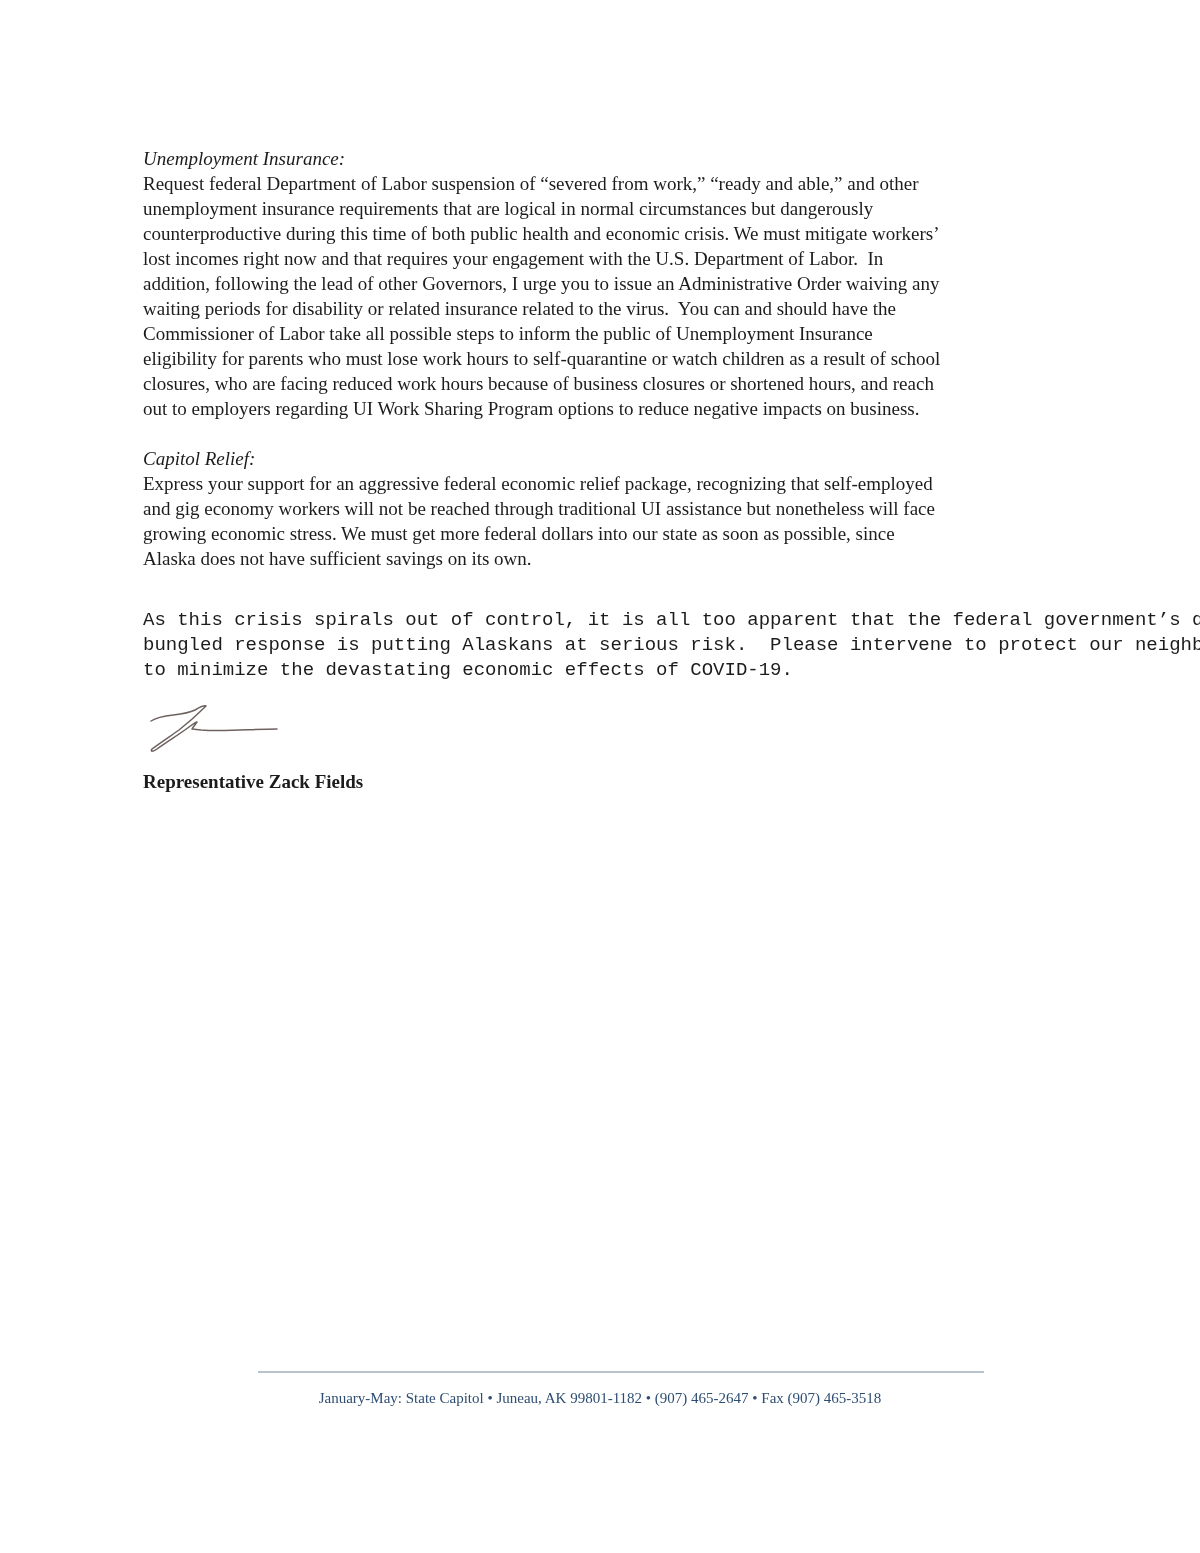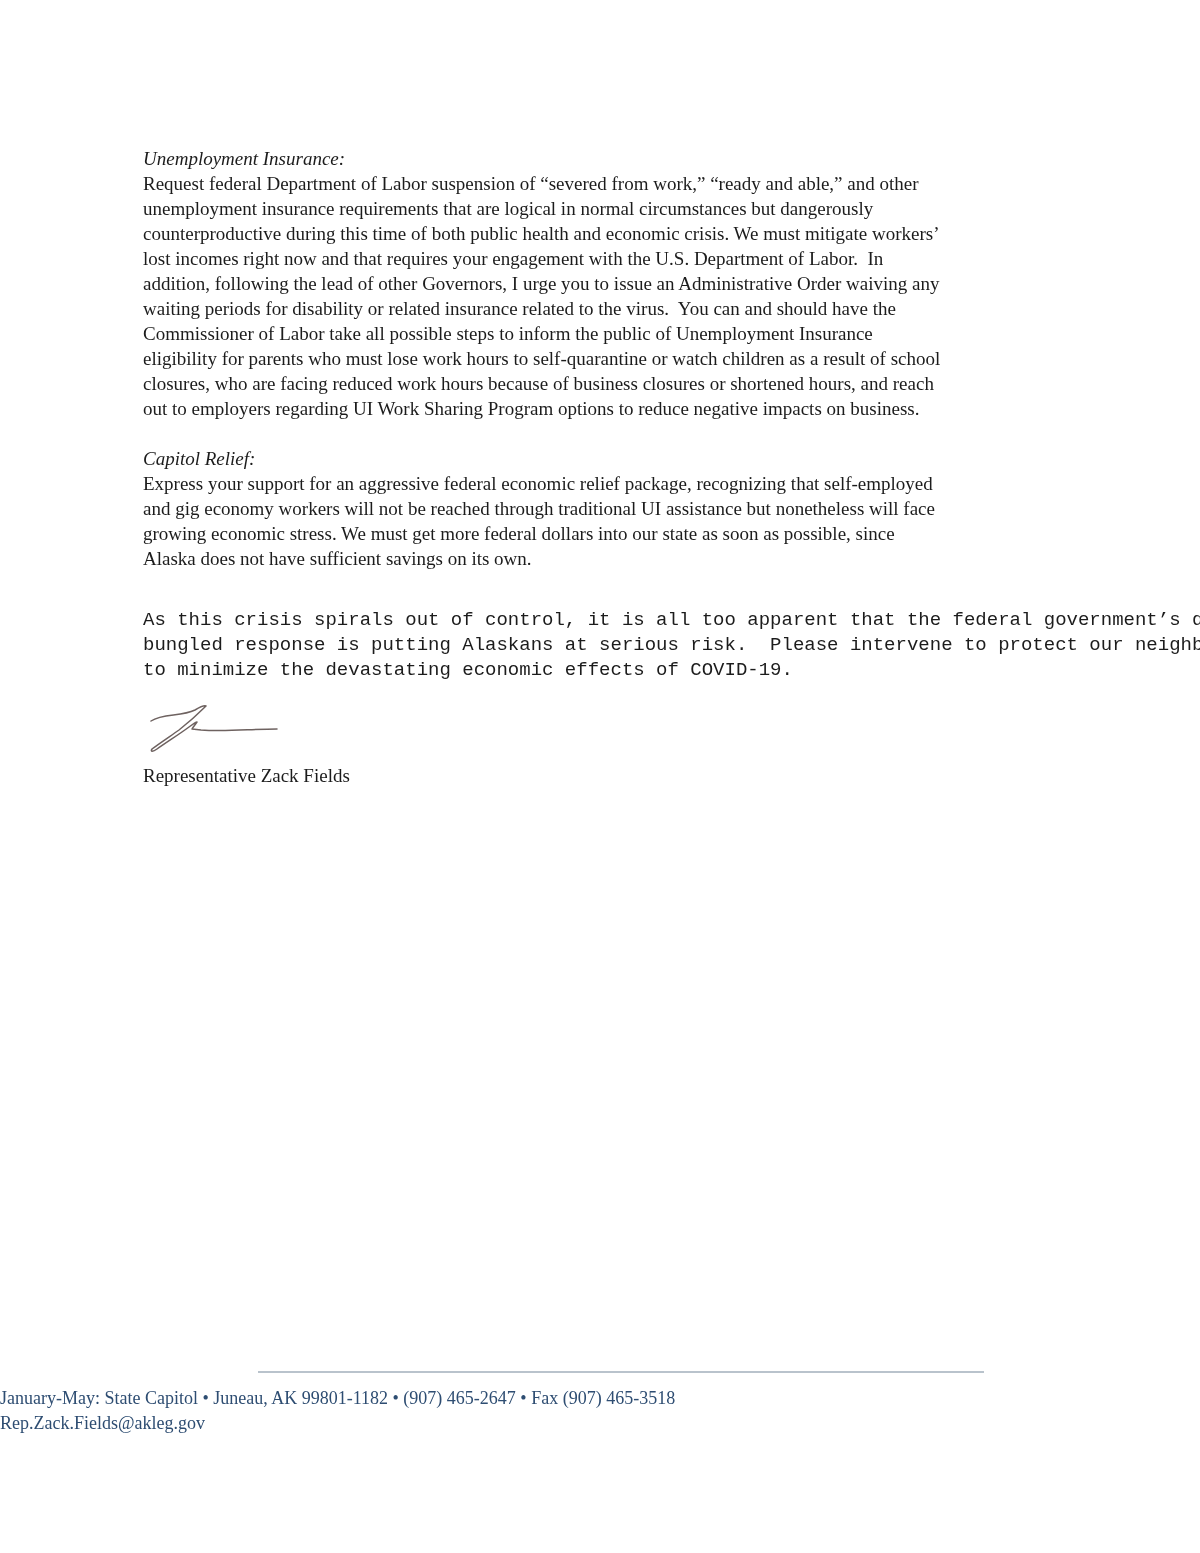--- a/index.html
+++ b/index.html
@@ -14,32 +14,32 @@
   .letter-body{
     position:absolute;
     left:143px;top:146px;width:940px;
     font-size:19px;line-height:25px;
   }
   .heading{font-style:italic;}
   .lines{white-space:pre;}
   .gap-one-line{height:25px;}
   .closing-para{margin-top:37px;font-family:Liberation Mono, monospace;}
   .signature-svg{display:block;margin-top:16px;}
-  .sig-name{margin-top:6px;}
+  .sig-name{margin-top:12px;font-weight:bold;}
   .footer-divider{
     position:absolute;
     left:258px;top:1371px;width:726px;height:2px;
     background:#b9c3cc;
   }
   .page-footer{
     position:absolute;
     left:0;top:1386px;width:1200px;
-    text-align:left;
+    text-align:center;
     color:#2e4d72;
-    font-size:18px;line-height:25px;
+    font-size:15px;line-height:25px;
   }
 </style>
 </head>
 <body>
 
 <div class="page">
 
   <div class="letter-body">
 
     <div class="heading">Unemployment Insurance:</div>
@@ -80,16 +80,15 @@
                C 82 33, 108 30, 134 30" stroke="#6e6260" stroke-width="1.5" stroke-linecap="round" stroke-linejoin="round"></path>
     </svg>
 
     <div class="sig-name">Representative Zack Fields</div>
   </div>
 
   <div class="footer-divider"></div>
 
   <div class="page-footer">
     <div>January-May: State Capitol • Juneau, AK 99801-1182 • (907) 465-2647 • Fax (907) 465-3518</div>
-    <div>Rep.Zack.Fields@akleg.gov</div>
   </div>
 
 </div>
 
 </body></html>

